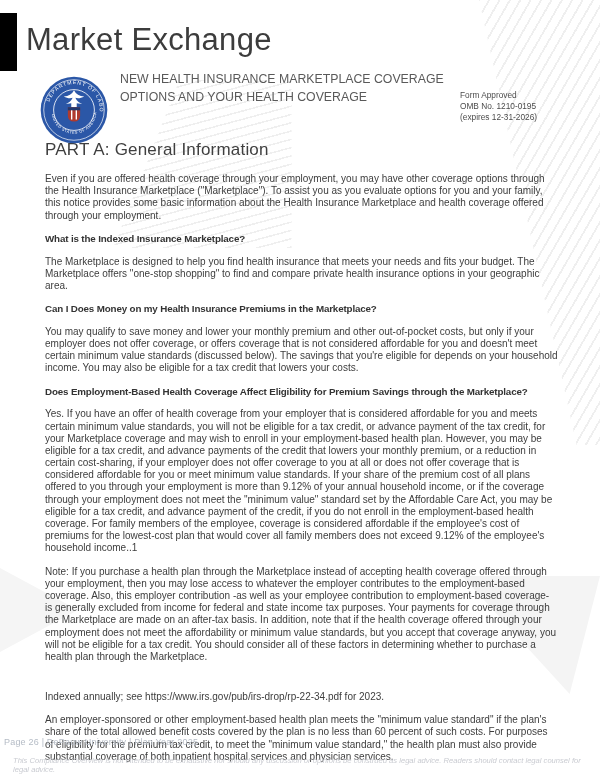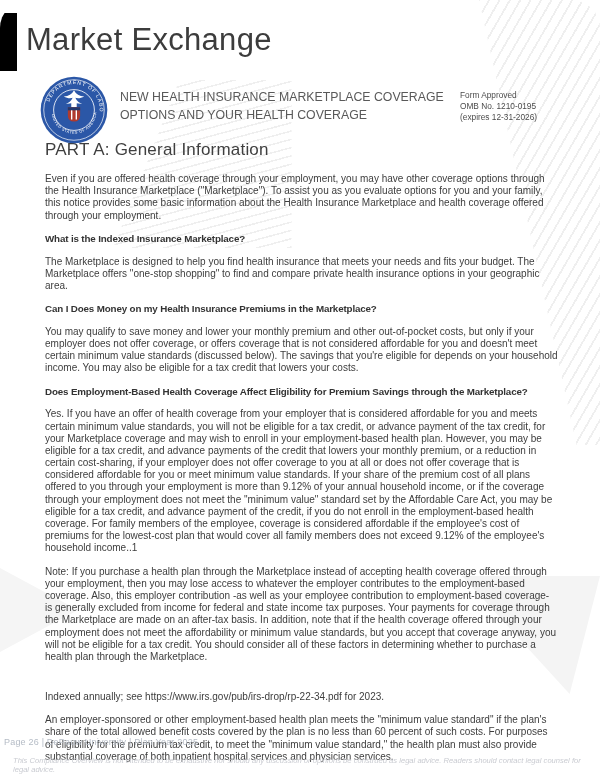--- a/index.html
+++ b/index.html
@@ -1,18 +1,18 @@
 <!DOCTYPE html>
 <html><head>
 <meta charset="utf-8">
 <style>
   html,body{margin:0;padding:0;background:#ffffff;}
   .page{
     position:relative;width:600px;height:776px;background:#ffffff;overflow:hidden;
-    font-family:"Liberation Sans", sans-serif;color:#3d3d3d;border-radius:28px;
+    font-family:"Liberation Sans", sans-serif;color:#3d3d3d;
   }
   
   .stripes-left{
     position:absolute;left:108px;top:80px;width:255px;height:168px;z-index:0;
     background:repeating-linear-gradient(165deg,#ececec 0 1.5px,transparent 1.5px 8px);
     clip-path:polygon(28% 0,72% 0,72% 100%,2% 100%);
     opacity:.85;
   }
   .stripes-right{
     position:absolute;right:0;top:0;width:195px;height:445px;z-index:0;
@@ -29,21 +29,21 @@
     background:#f4f4f4;clip-path:polygon(0 0,100% 0,78% 100%);
   }
   
   .accent-bar{position:absolute;left:0;top:13px;width:17px;height:58px;background:#000;z-index:2;}
   .doc-title{
     position:absolute;left:26px;top:22px;z-index:2;
     font-size:31px;font-weight:300;color:#3c3c3c;letter-spacing:.3px;
   }
   .seal{position:absolute;left:40px;top:76px;width:68px;height:68px;z-index:2;}
   .notice-title{
-    position:absolute;left:120px;top:89px;width:335px;z-index:2;
+    position:absolute;left:120px;top:71px;width:335px;z-index:2;
     font-size:12.3px;line-height:1.45;color:#595959;font-weight:400;
   }
   .form-approved{
     position:absolute;left:460px;top:90px;width:96px;z-index:2;
     text-align:left;font-size:8.3px;line-height:1.32;color:#4b4b4b;
   }
   
   .content{position:absolute;left:45px;top:140px;width:513px;z-index:1;}
   .part-a{font-size:17px;font-weight:300;color:#3f3f3f;margin:0 0 13px;letter-spacing:.2px;}
   .content p{margin:0 0 11px;font-size:10px;line-height:1.22;color:#3d3d3d;}

